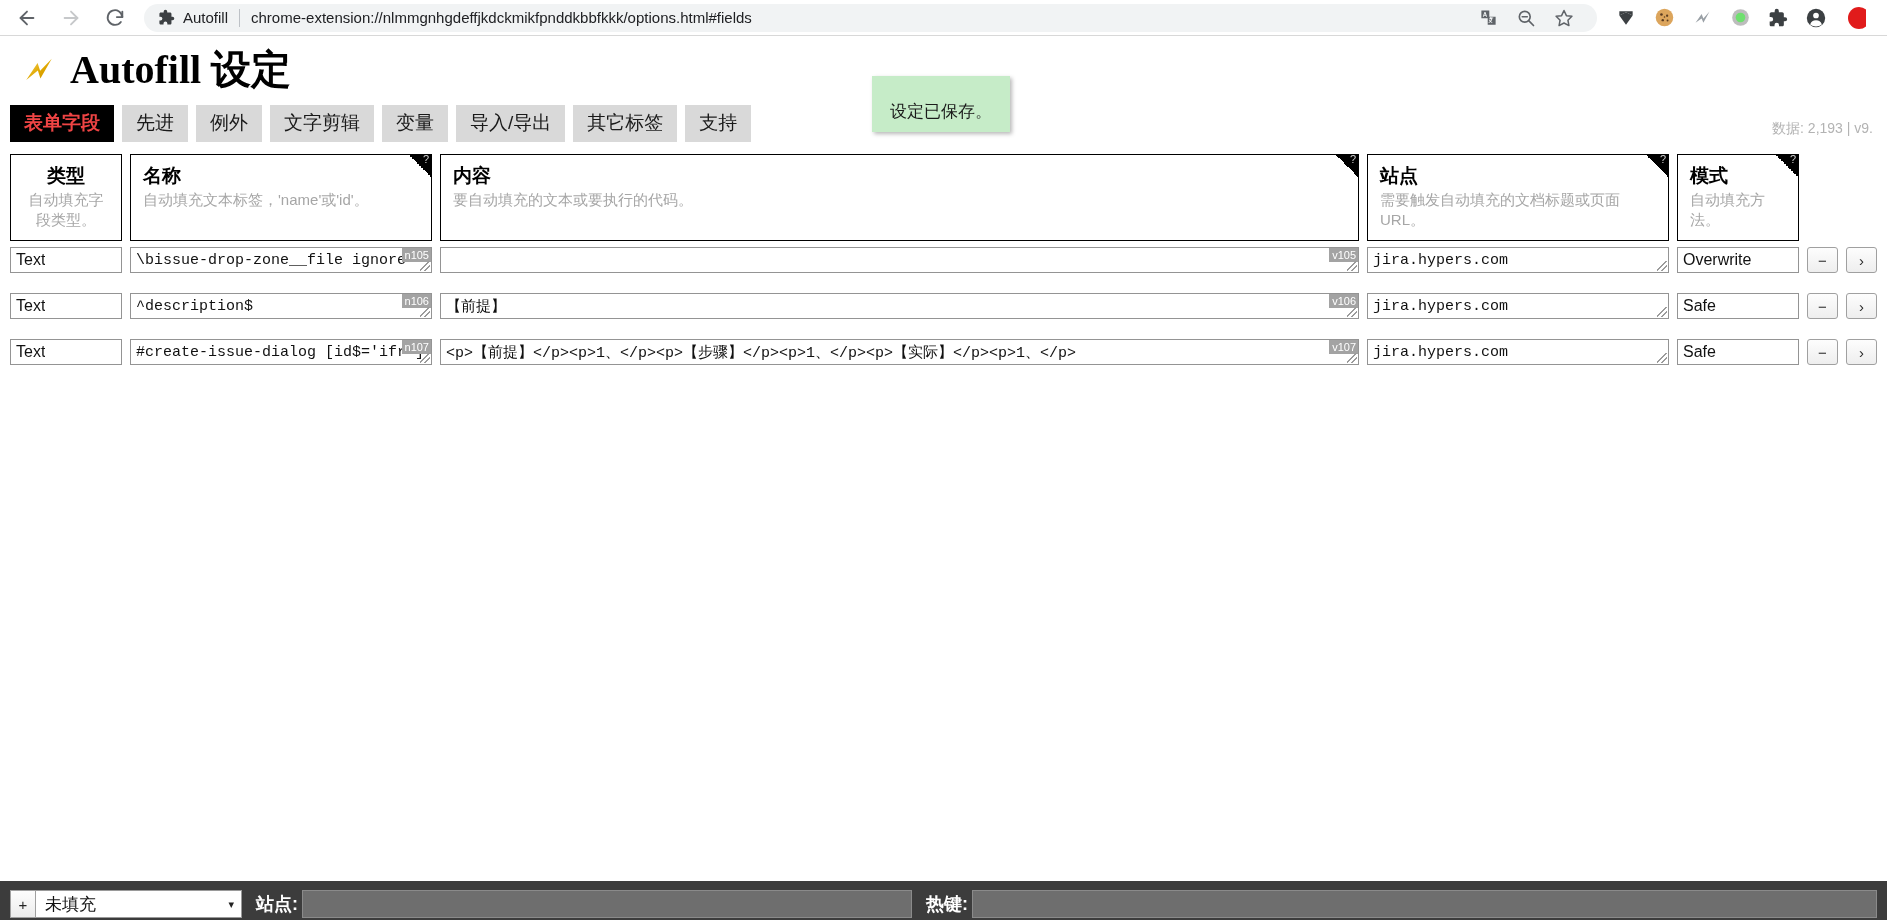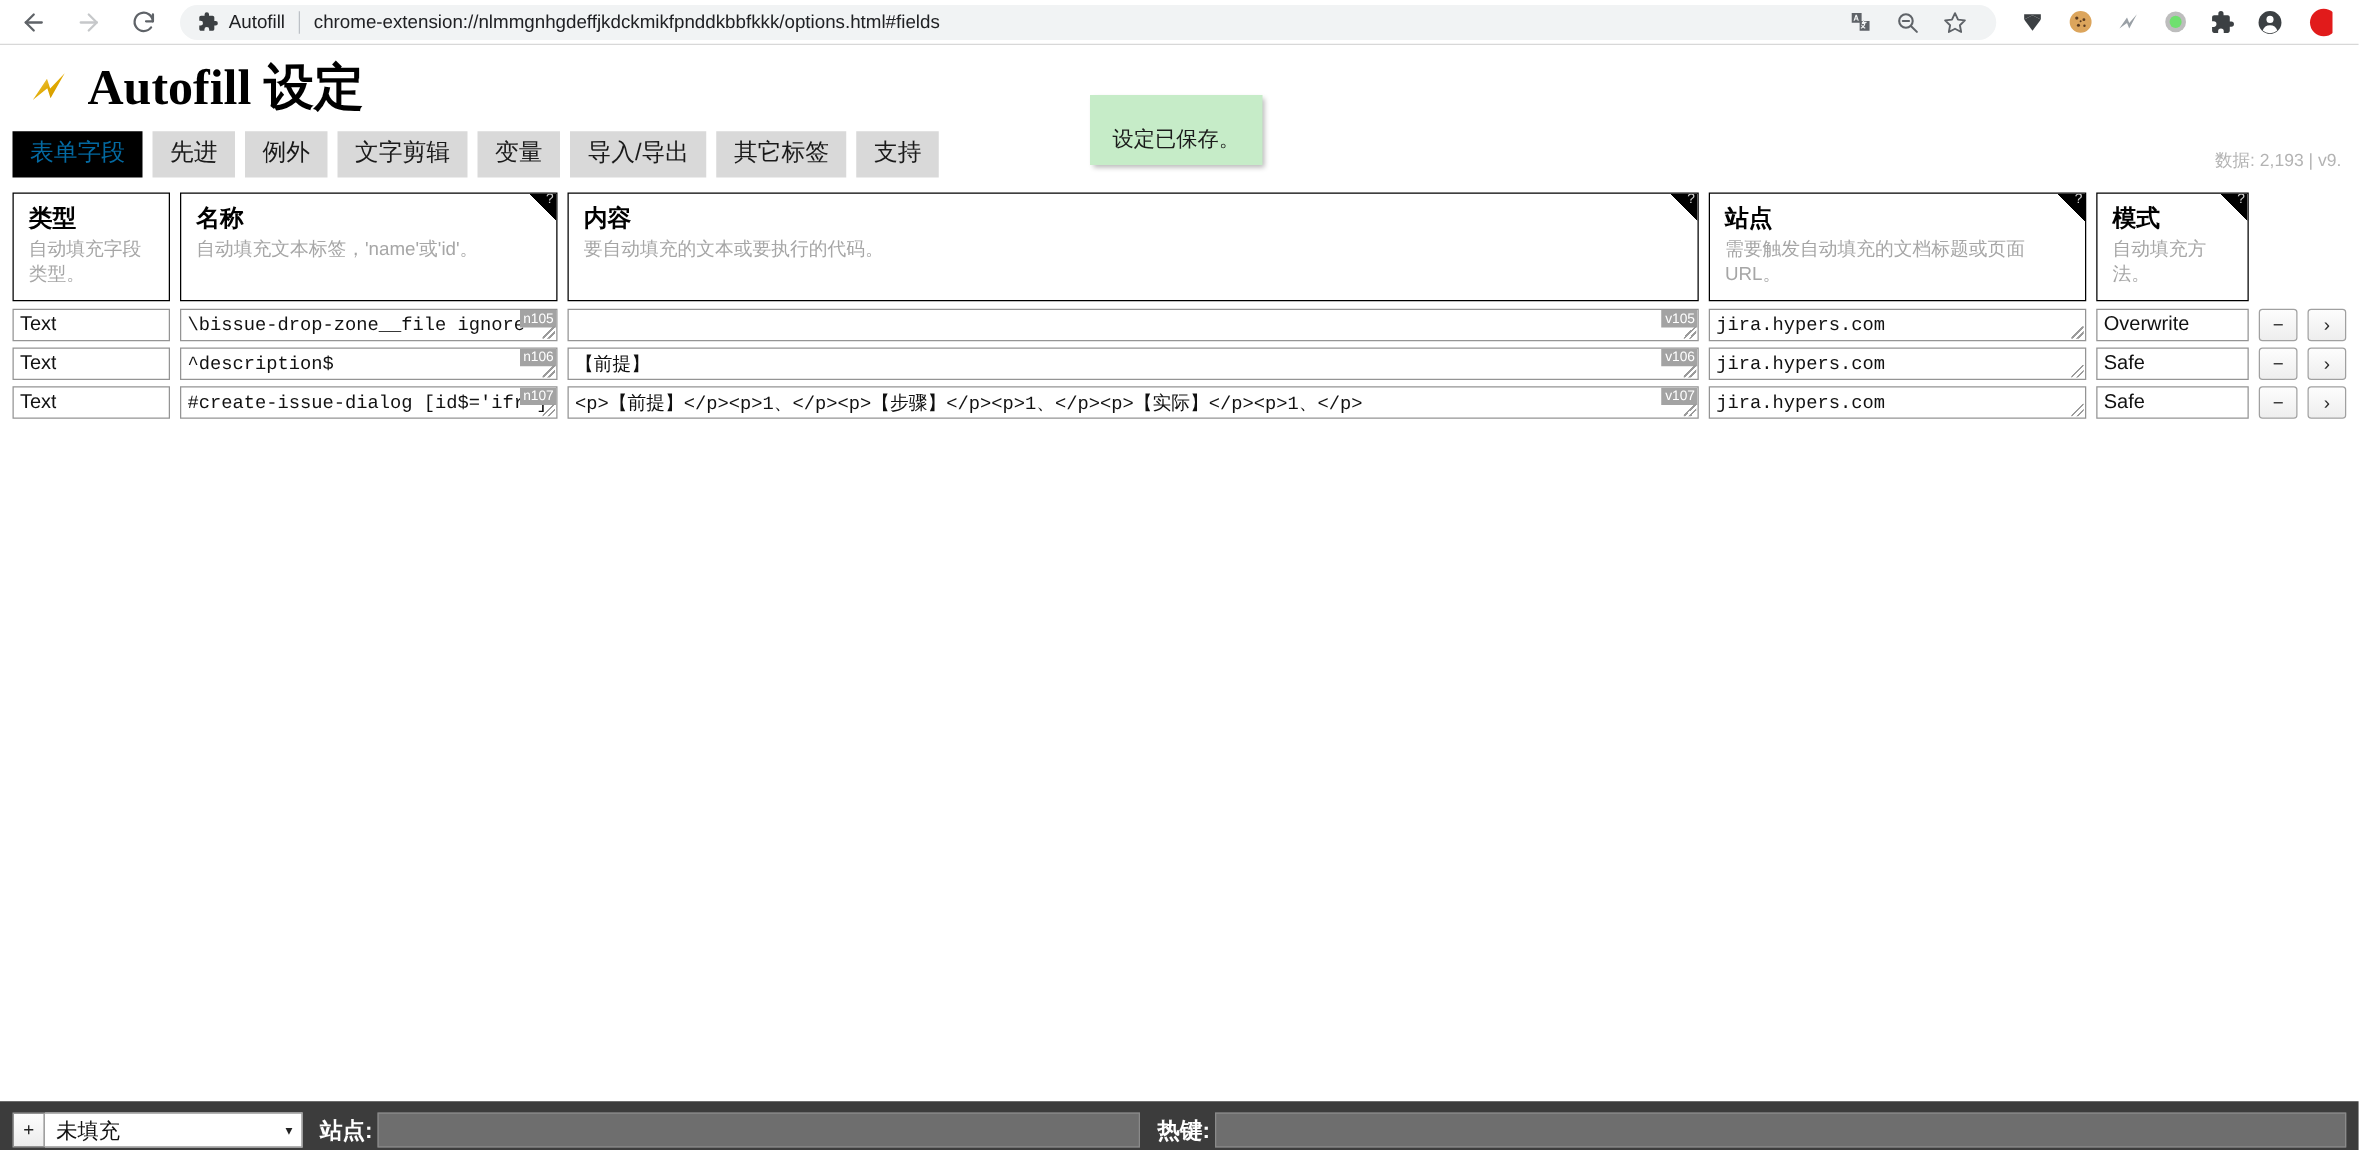--- a/index.html
+++ b/index.html
@@ -92,32 +92,32 @@
   }
   .tab {
     background:#d9d9d9;
     color:#1a1a1a;
     font-size: 19px;
     padding: 6px 14px 7px;
     line-height: 1.25;
     white-space: nowrap;
     cursor: default;
   }
-  .tab.active { background:#000; color:#0369a1; font-weight:normal;text-align:right; }
+  .tab.active { background:#000; color:#ef4444; font-weight:bold;text-align:right; }
   .meta {
     position:absolute; right: 14px; bottom: 4px;
     font-size: 14px; color:#b3b3b3; white-space: nowrap; text-align: right;
   }
   .tabline { height:2px; background:#fff; }
 
   
   .table-wrap { padding: 10px 10px 0 10px; }
   .row {
     display:flex; align-items:stretch; gap: 8px;
-    margin-bottom: 5px;
+    margin-bottom: 20px;
   }
   .hdr { margin-bottom: 6px; }
 
   .cell {
     position: relative;
     border: 1px solid #949494;
     background:#fff;
   }
   .hdr .cell {
     border: 1px solid #000;
@@ -129,21 +129,21 @@
   .corner {
     position:absolute; top:0; right:0;
     width: 22px; height: 22px;
     background: linear-gradient(to bottom left, #000 50%, transparent 50%);
   }
   .corner span {
     position:absolute; right:2px; top:-2px;
     font-size: 11px; color:#cfcfcf;
   }
 
-  .c-type { width: 126px; flex: none; }
+  .c-type { width: 112px; flex: none; text-align: center; }
   .c-name { width: 302px; flex: none; }
   .c-content { flex: 1 1 auto; min-width: 0; }
   .c-site { width: 302px; flex: none; }
   .c-mode { width: 122px; flex: none; }
   .c-act { width: 70px; flex: none; display:flex; gap:8px; }
 
   .field {
     position: relative;
     border: 1px solid #949494;
     background: #fff;

